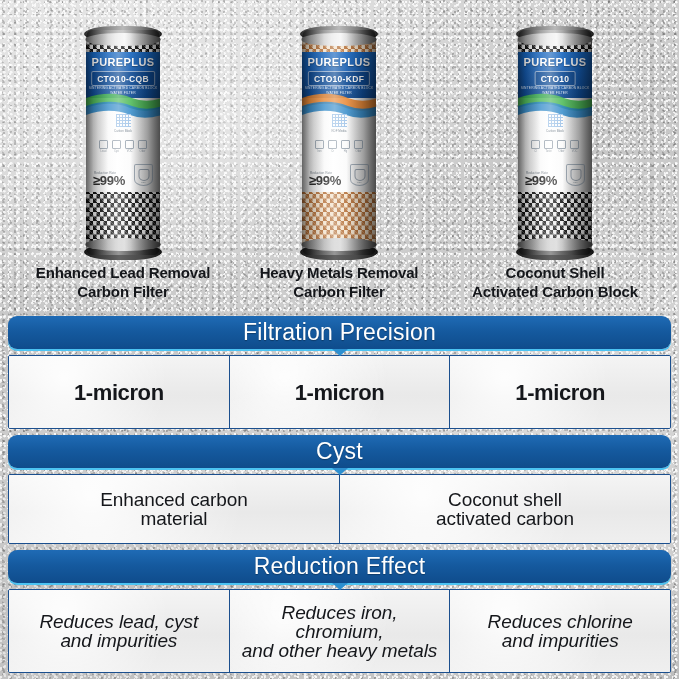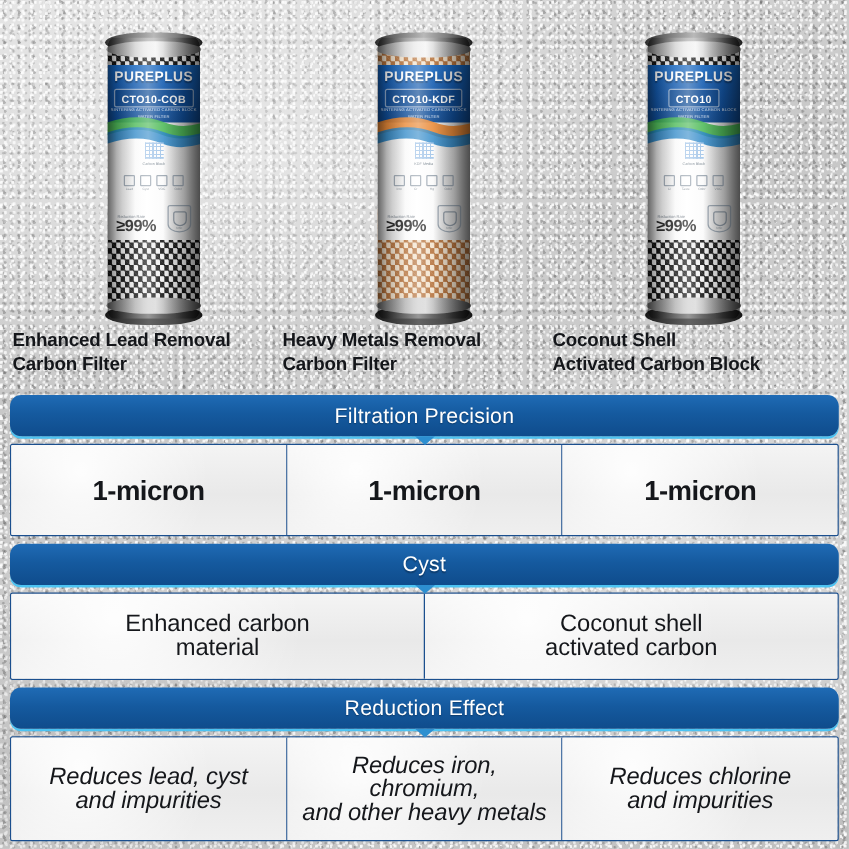--- a/index.html
+++ b/index.html
@@ -164,39 +164,39 @@
   .badge-in{
     position:absolute;left:50%;top:4px;transform:translateX(-50%);
     width:9px;height:10px;border:.7px solid #8e99a4;
     border-radius:2px 2px 50% 50%/2px 2px 40% 40%;
   }
   .badge-txt{position:absolute;left:0;right:0;bottom:1px;text-align:center;font-size:2.4px;color:#8a939c;}
 
   
   .caption{
     position:absolute;left:0;right:0;top:263px;
-    color:#14161a;
+    text-align:center;color:#14161a;
     font-size:15px;font-weight:bold;line-height:19px;
     letter-spacing:-.15px;
   }
 
   
   .table{position:absolute;left:8px;top:316px;width:663px;}
 
   .section{position:relative;margin-bottom:6px;}
 
   .hdr{
     position:relative;height:33px;
     background:linear-gradient(180deg,#1f6bb5 0%,#155a9f 45%,#0f4c8c 100%);
     border-radius:9px;
     box-shadow:0 2px 0 0 #4cc3f2;
     display:flex;align-items:center;justify-content:center;
   }
   .hdr-txt{
-    color:#ffffff;font-size:17px;letter-spacing:.2px;
+    color:#ffffff;font-size:23px;letter-spacing:.2px;
     text-shadow:0 1px 1px rgba(0,0,0,.30);
   }
   .notch{
     position:absolute;left:50%;transform:translateX(-50%);
     bottom:-7px;width:0;height:0;
     border-left:8px solid transparent;border-right:8px solid transparent;
     border-top:7px solid #2d8fd0;
     z-index:3;
   }
 

